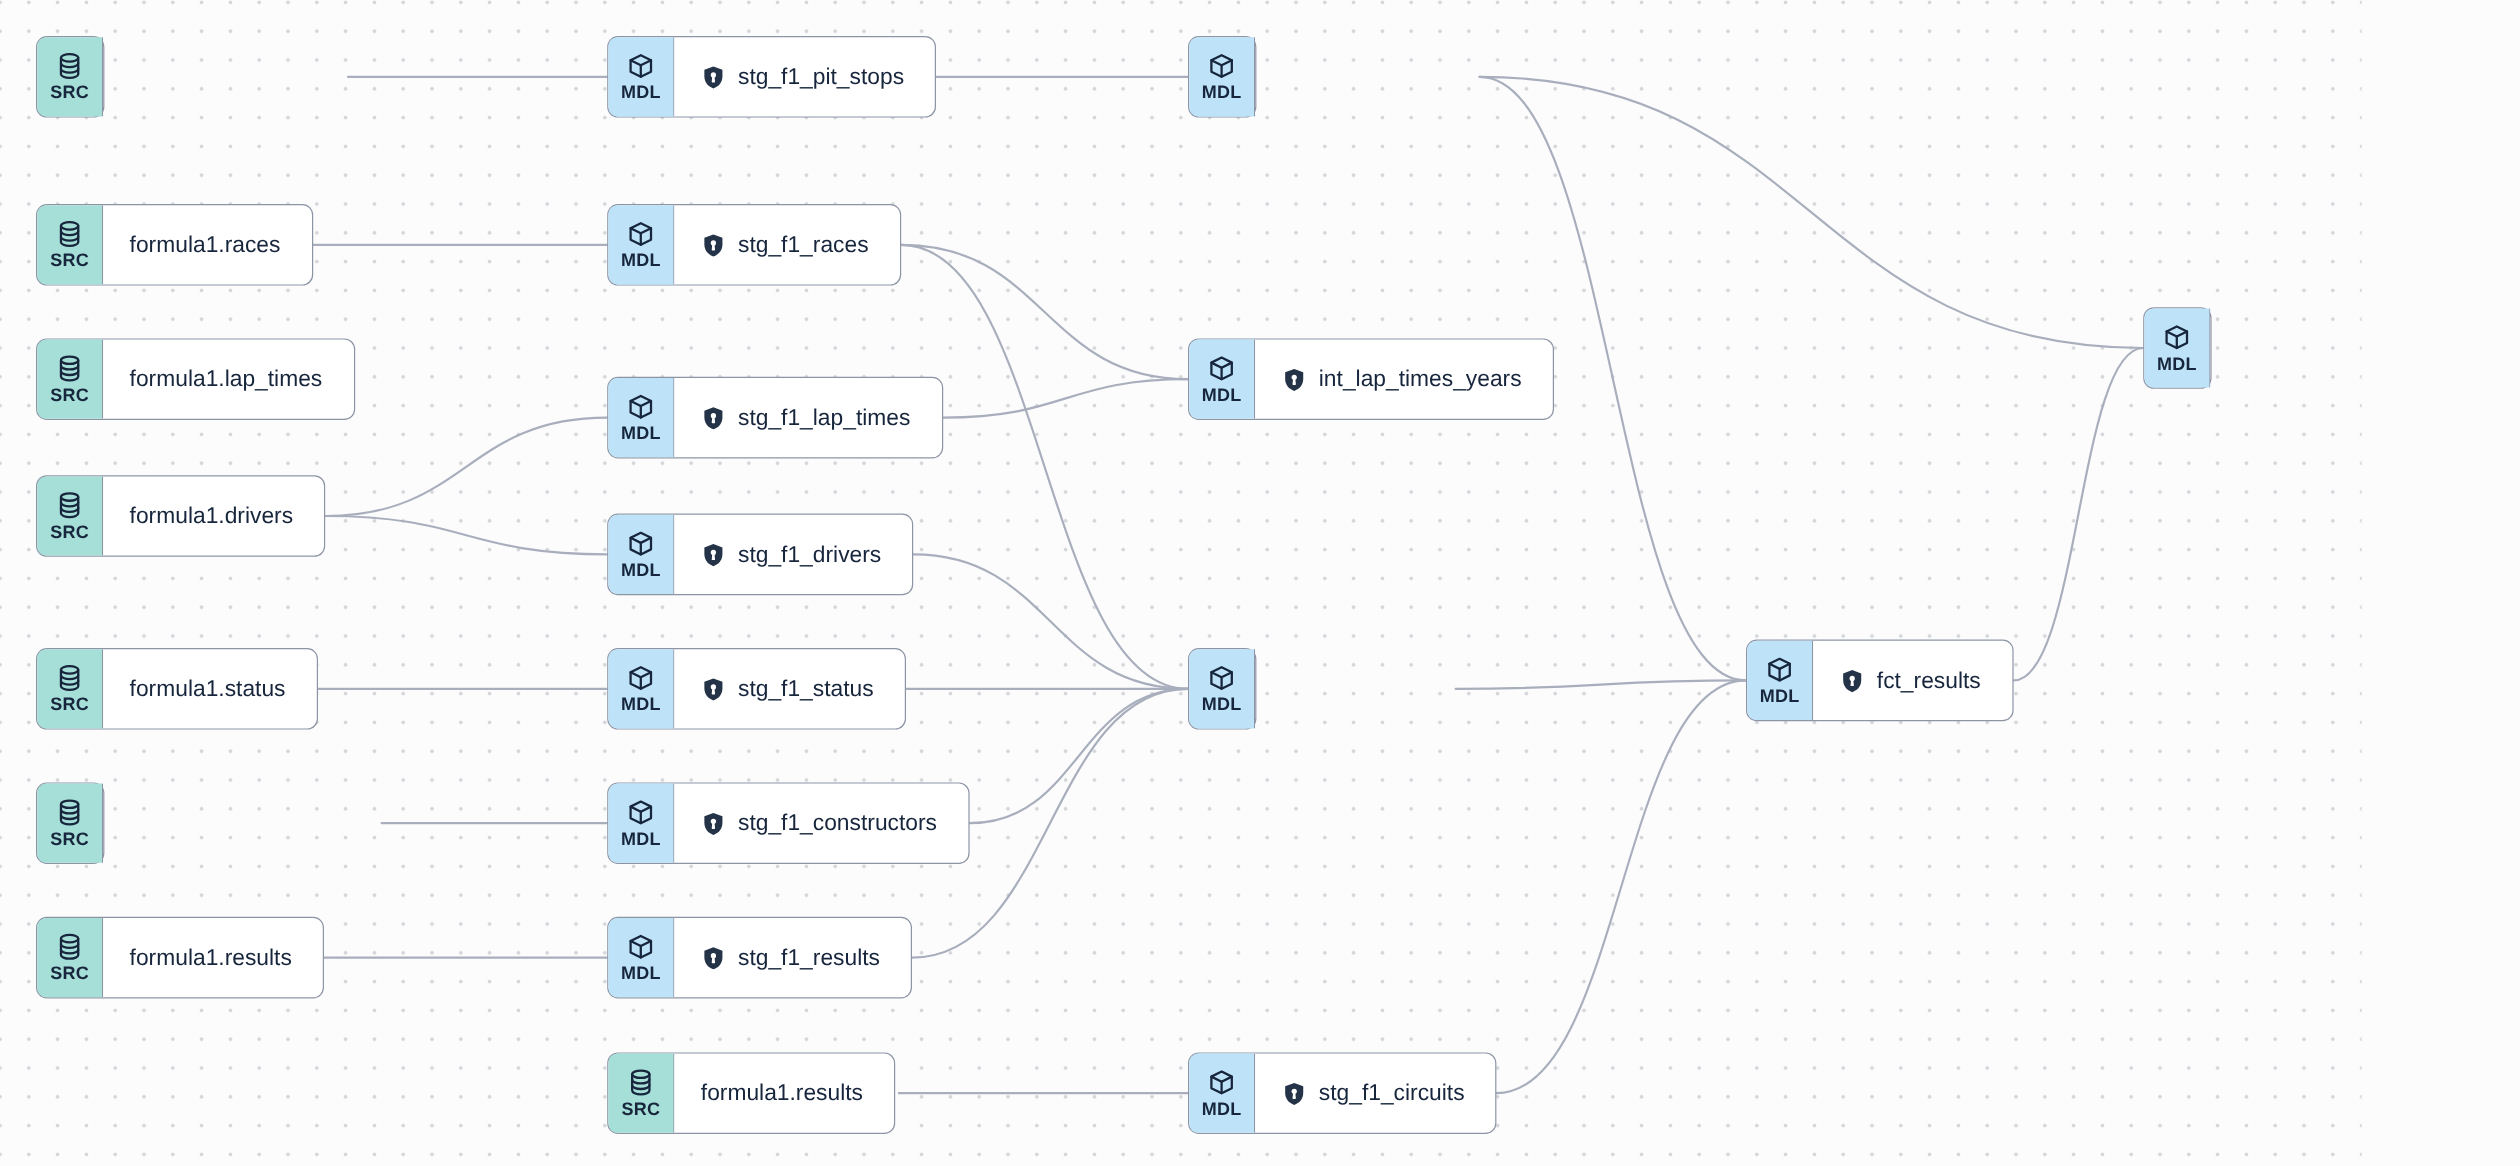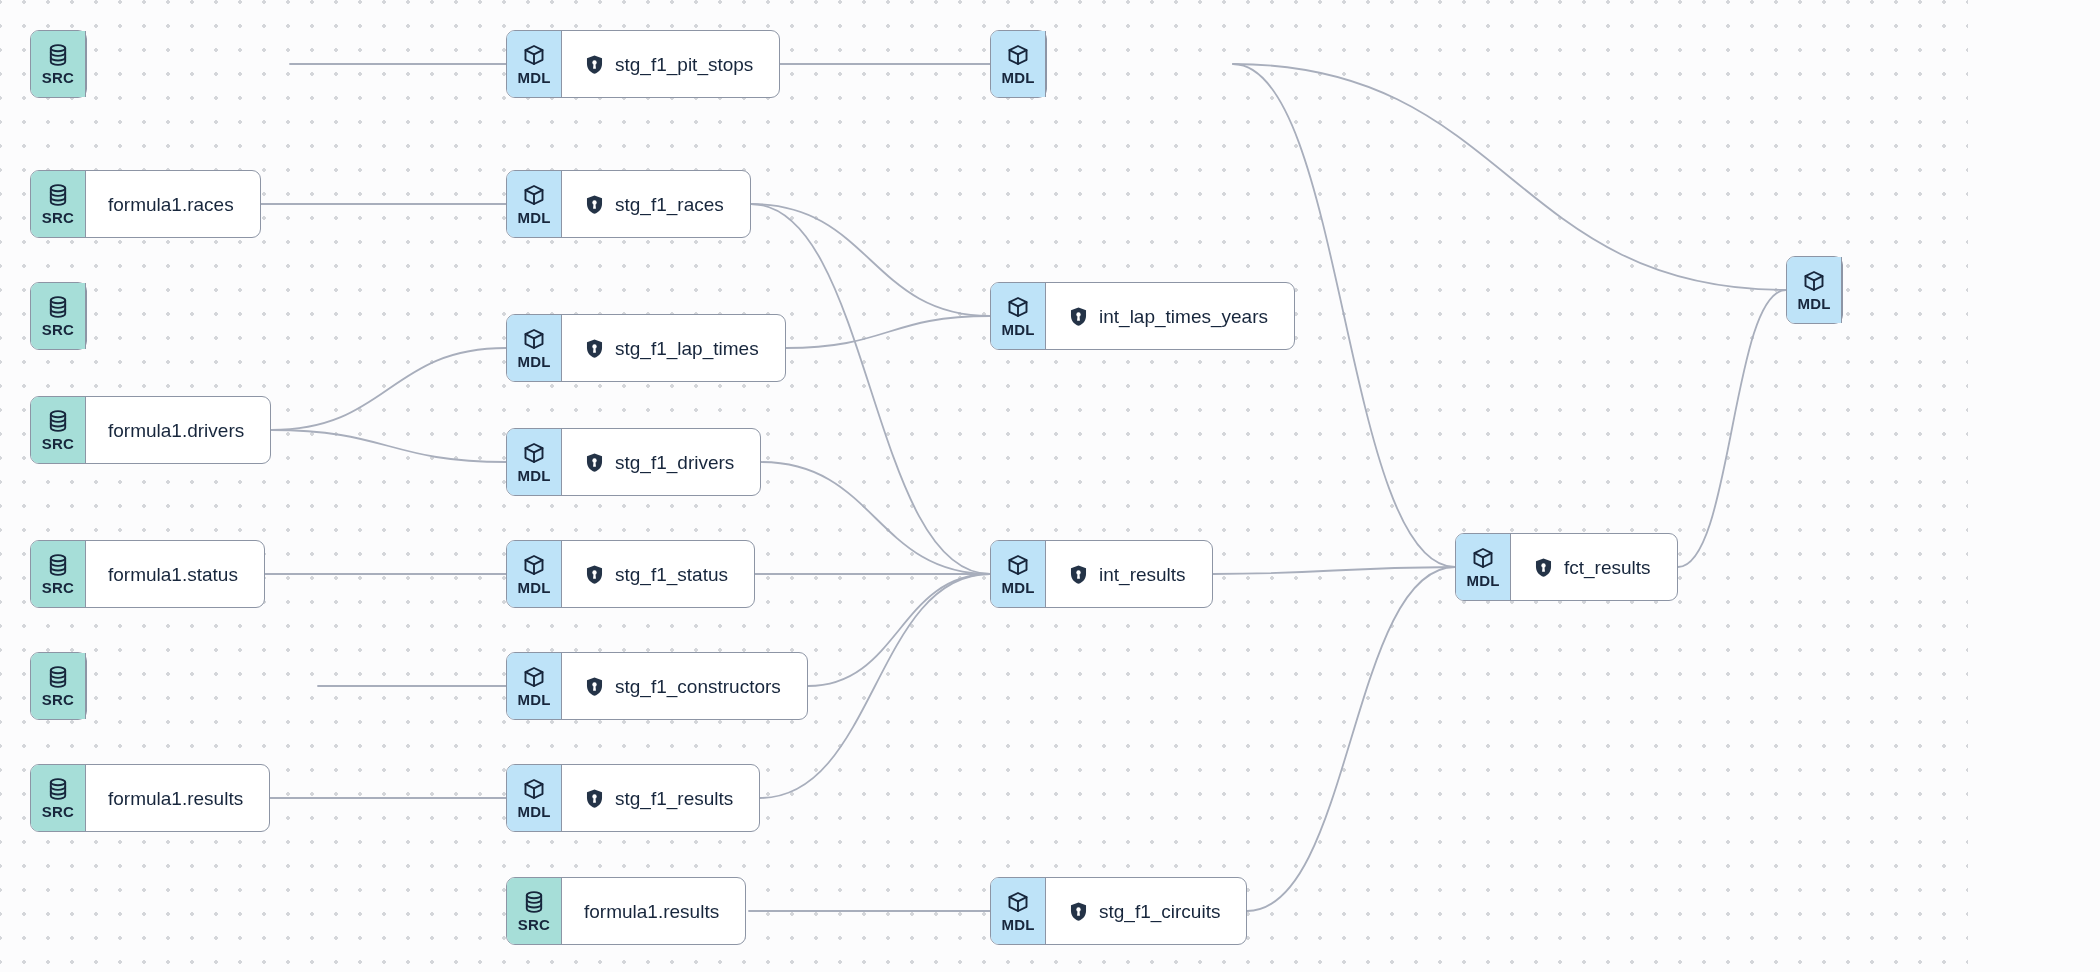--- a/index.html
+++ b/index.html
@@ -212,20 +212,24 @@
         <svg width="24" height="24" viewBox="0 0 24 24" fill="none" stroke="#17263c" stroke-width="1.9" stroke-linecap="round">
           <ellipse cx="12" cy="5.2" rx="7.2" ry="3.1"></ellipse>
           <path d="M4.8 5.2 v4.6 c0 1.7 3.2 3.1 7.2 3.1 s7.2 -1.4 7.2 -3.1 v-4.6"></path>
           <path d="M4.8 9.8 v4.6 c0 1.7 3.2 3.1 7.2 3.1 s7.2 -1.4 7.2 -3.1 v-4.6"></path>
           <path d="M4.8 14.4 v4.4 c0 1.7 3.2 3.1 7.2 3.1 s7.2 -1.4 7.2 -3.1 v-4.4"></path>
         </svg>
       </span>
 
       <span class="badge-label">SRC</span>
     </div>
+    <div class="body">
+
+      <span class="node-label">formula1.lap_times</span>
+    </div>
   </div>
     <div class="node model" style="left: 990px; top: 282px;">
     <div class="badge">
 
       <span class="icon icon-cube">
         <svg width="24" height="24" viewBox="0 0 24 24" fill="none" stroke="#17263c" stroke-width="1.9" stroke-linejoin="round" stroke-linecap="round">
           <path d="M3.5 7.2 L12 3 L20.5 7.2 L20.5 16.8 L12 21 L3.5 16.8 Z"></path>
           <path d="M3.5 7.2 L12 11.4 L20.5 7.2"></path>
           <path d="M12 11.4 V21"></path>
         </svg>
@@ -353,30 +357,20 @@
 
       <span class="icon icon-cube">
         <svg width="24" height="24" viewBox="0 0 24 24" fill="none" stroke="#17263c" stroke-width="1.9" stroke-linejoin="round" stroke-linecap="round">
           <path d="M3.5 7.2 L12 3 L20.5 7.2 L20.5 16.8 L12 21 L3.5 16.8 Z"></path>
           <path d="M3.5 7.2 L12 11.4 L20.5 7.2"></path>
           <path d="M12 11.4 V21"></path>
         </svg>
       </span>
       <span class="badge-label">MDL</span>
     </div>
-    <div class="body">
-      <span class="shield">
-        <svg width="21" height="21" viewBox="0 0 24 24">
-          <path fill="#243347" d="M12 1.6 L20.6 4.8 V11 C20.6 16.9 17 20.8 12 22.6 C7 20.8 3.4 16.9 3.4 11 V4.8 Z"></path>
-          <circle cx="12" cy="9.6" r="2.5" fill="#ffffff"></circle>
-          <path fill="#ffffff" d="M10.9 11.2 h2.2 l0.5 5 a0.6 0.6 0 0 1 -0.6 0.65 h-2 a0.6 0.6 0 0 1 -0.6 -0.65 Z"></path>
-        </svg>
-      </span>
-      <span class="node-label">int_results</span>
-    </div>
   </div>
     <div class="node model" style="left: 1455px; top: 533px;">
     <div class="badge">
 
       <span class="icon icon-cube">
         <svg width="24" height="24" viewBox="0 0 24 24" fill="none" stroke="#17263c" stroke-width="1.9" stroke-linejoin="round" stroke-linecap="round">
           <path d="M3.5 7.2 L12 3 L20.5 7.2 L20.5 16.8 L12 21 L3.5 16.8 Z"></path>
           <path d="M3.5 7.2 L12 11.4 L20.5 7.2"></path>
           <path d="M12 11.4 V21"></path>
         </svg>

